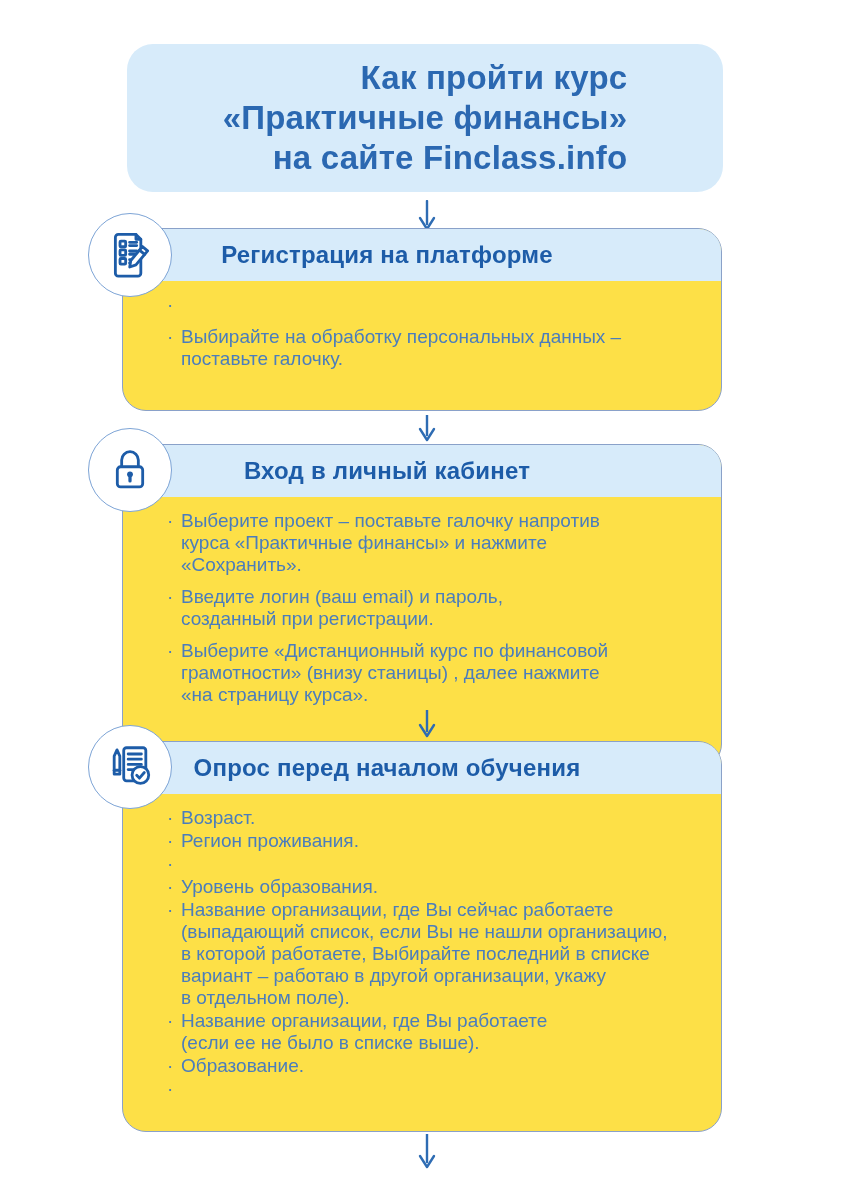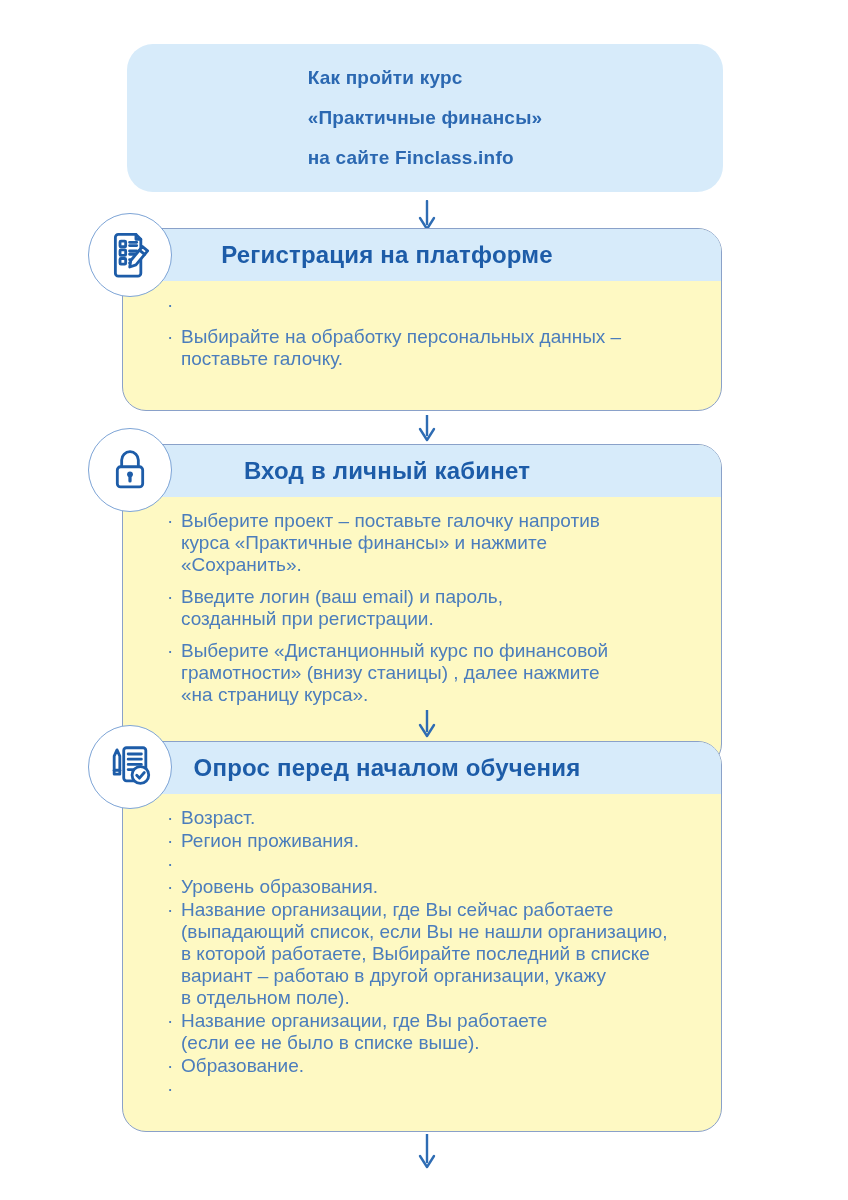--- a/index.html
+++ b/index.html
@@ -19,29 +19,29 @@
   }
   .canvas{position:relative;width:848px;height:1200px;overflow:hidden;background:#fff;}
 
   
   .title-box{
     position:absolute;left:127px;top:44px;width:596px;height:148px;
     background:var(--box-fill);border-radius:26px;
     display:flex;align-items:center;justify-content:center;
   }
   .title-text{
-    white-space:pre-line;text-align:left;
-    font-size:19px;line-height:40px;font-weight:bold;color:var(--title-text);
+    white-space:pre-line;text-align:right;
+    font-size:33px;line-height:40px;font-weight:bold;color:var(--title-text);
     letter-spacing:.2px;
   }
 
   
   .card{
     position:absolute;left:122px;width:600px;
-    background:#fef9c3;border:1.4px solid var(--border);border-radius:24px;
+    background:#fde047;border:1.4px solid var(--border);border-radius:24px;
     box-sizing:border-box;
   }
   .card.s1{top:228px;height:183px;}
   .card.s2{top:444px;height:324px;}
   .card.s3{top:741px;height:391px;}
   .band{
     height:52px;background:var(--box-fill);
     border-radius:22px 22px 0 0;
     display:flex;align-items:center;justify-content:center;
     padding-right:70px;

